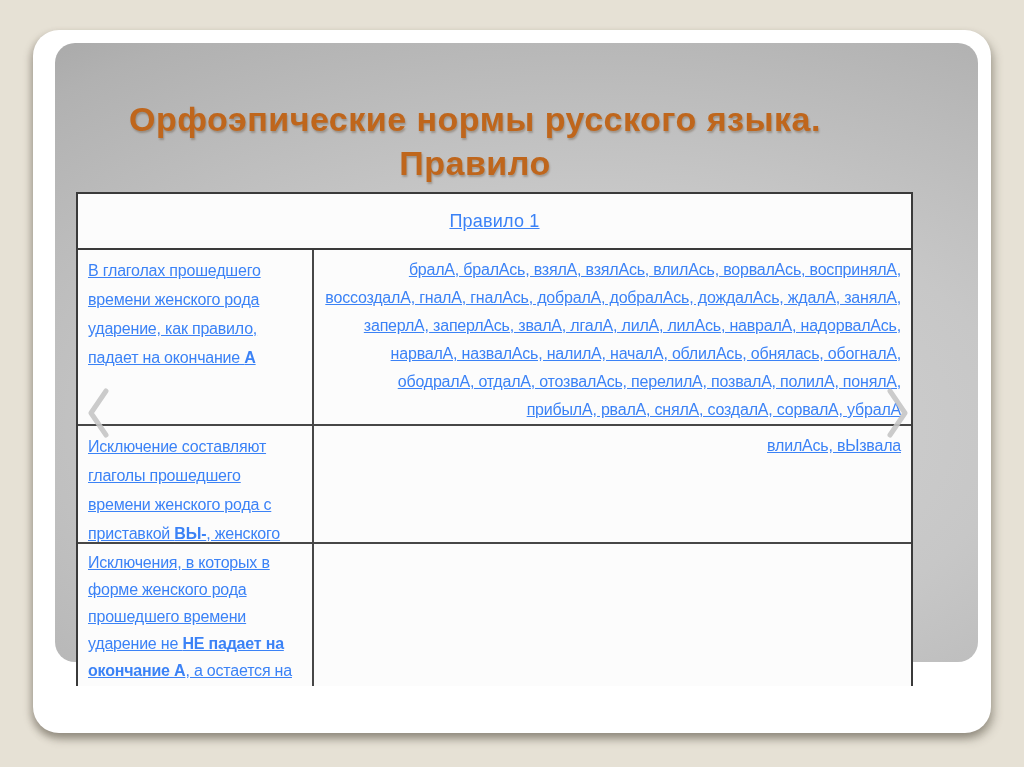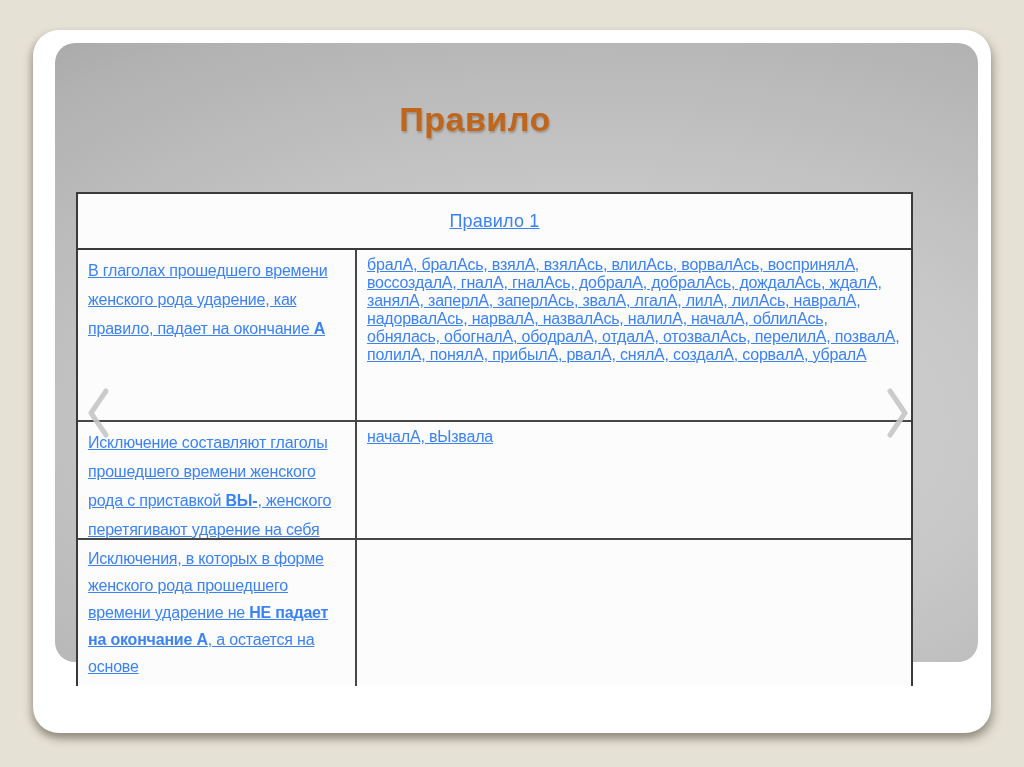--- a/index.html
+++ b/index.html
@@ -48,57 +48,58 @@
   }
   .t-row { display: flex; border-bottom: 2px solid #474747; }
   .t-row.r1 { height: 176px; }
   .t-row.r2 { height: 118px; }
   .t-row.r3 { flex: 1; border-bottom: 0; }
   .cell {
     padding: 6px 10px; font-size: 16px; letter-spacing: -.2px;
     overflow: hidden;
   }
   .cell.rule {
-    width: 279px; flex: none;
+    width: 236px; flex: none;
     border-right: 2px solid #474747;
     line-height: 29px;
   }
   .t-row.r3 .cell.rule { line-height: 27px; padding-top: 5px; }
-  .cell.examples { flex: 1; line-height: 18px; }
+  .cell.examples { flex: 1; line-height: 28px; text-align: right; }
   .b { font-weight: bold; }
   .chev-btn {
     position: absolute; background: none; border: 0; padding: 0;
     cursor: pointer; line-height: 0;
   }
   .chev-left  { left: 84px;  top: 386px; }
   .chev-right { left: 884px; top: 386px; }
   .chev-btn svg { opacity: .9; }
 </style>
 </head>
 <body>
 
 <div class="frame">
   <div class="panel"></div>
 </div>
 
 <div class="slide-title">
+  <div>Орфоэпические нормы русского языка.</div>
   <div>Правило</div>
 </div>
 
 <div class="rules-table">
   <div class="t-head">
     <span>Правило 1</span>
   </div>
   <div class="t-row r1">
     <div class="cell rule"><span>В глаголах прошедшего времени женского рода ударение, как правило, падает на окончание </span><span class="b">А</span></div>
     <div class="cell examples"><span>бралА, бралАсь, взялА, взялАсь, влилАсь, ворвалАсь, воспринялА, воссоздалА, гналА, гналАсь, добралА, добралАсь, дождалАсь, ждалА, занялА, заперлА, заперлАсь, звалА, лгалА, лилА, лилАсь, навралА, надорвалАсь, нарвалА, назвалАсь, налилА, началА, облилАсь, обнялась, обогналА, ободралА, отдалА, отозвалАсь, перелилА, позвалА, полилА, понялА, прибылА, рвалА, снялА, создалА, сорвалА, убралА</span></div>
   </div>
   <div class="t-row r2">
     <div class="cell rule"><span>Исключение составляют глаголы прошедшего времени женского рода с приставкой </span><span class="b">ВЫ-</span><span>, женского перетягивают ударение на себя</span></div>
-    <div class="cell examples"><span>началА, вЫзвала</span></div>
+    <div class="cell examples"><span>влилАсь, вЫзвала</span></div>
   </div>
   <div class="t-row r3">
     <div class="cell rule"><span>Исключения, в которых в форме женского рода прошедшего времени ударение не </span><span class="b">НЕ падает на окончание А</span><span>, а остается на основе</span></div>
   </div>
 </div>
 
 <button class="chev-btn chev-left">
   <span>
     <svg width="28" height="54" viewBox="0 0 28 54">
       <polyline points="22,5 7,27 22,49" fill="none" stroke="#c6c6c6" stroke-width="5" stroke-linecap="round" stroke-linejoin="round"></polyline>

